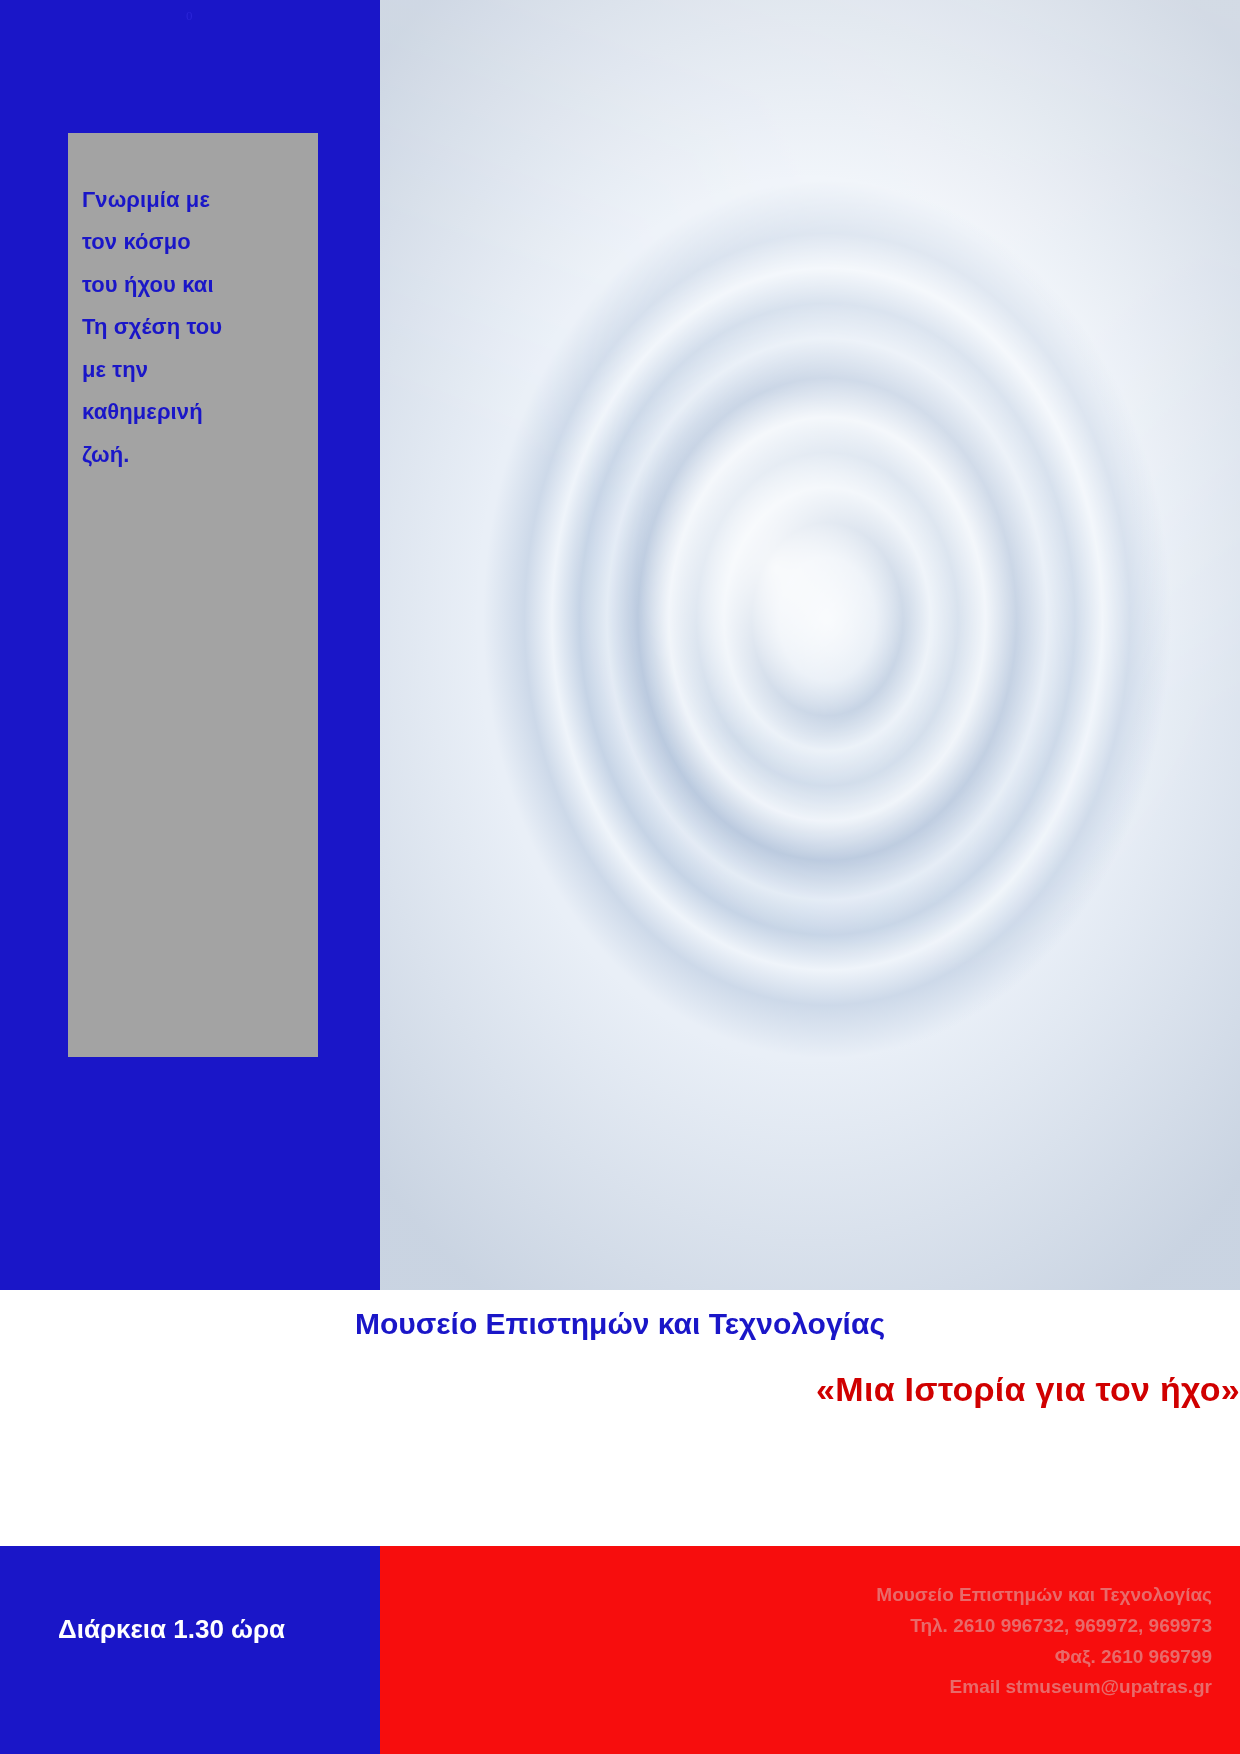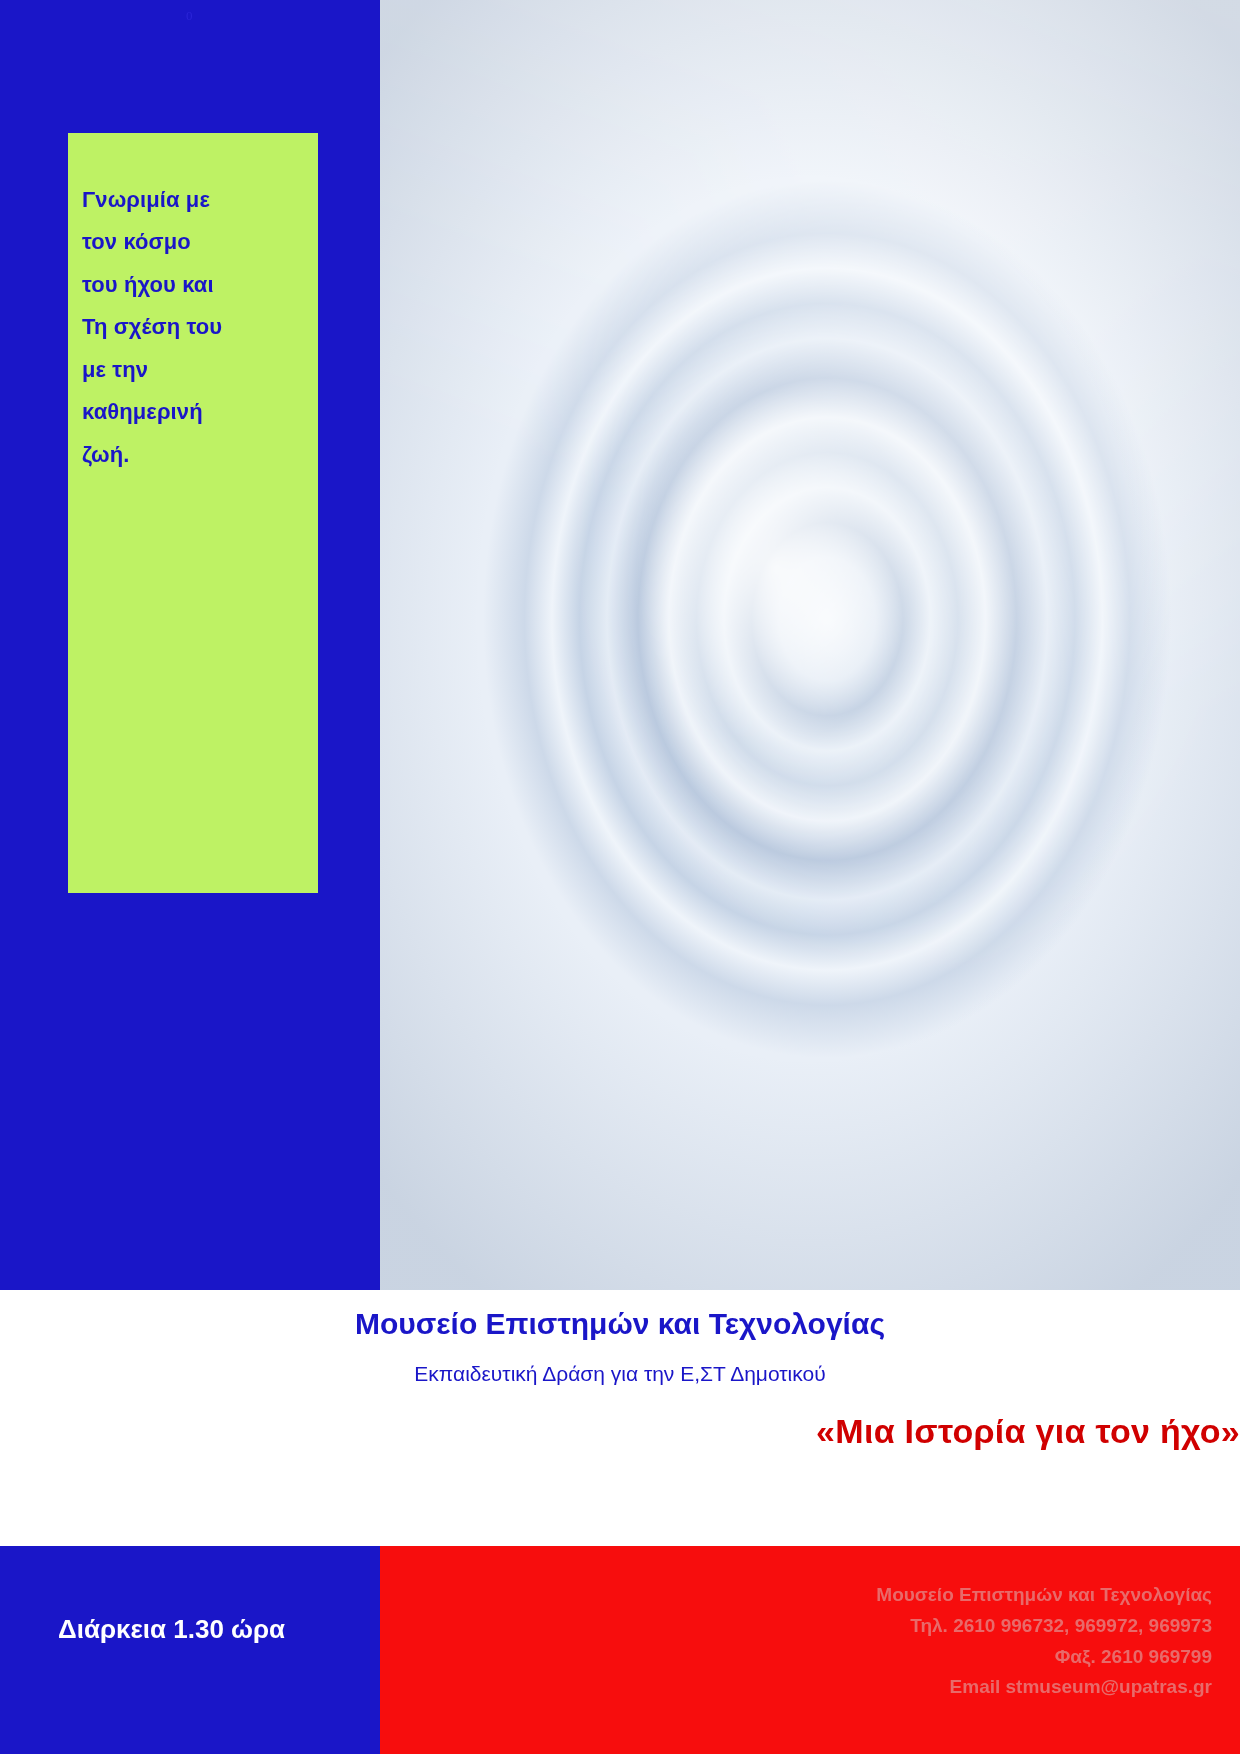--- a/index.html
+++ b/index.html
@@ -85,22 +85,22 @@
     color: #2a24d8;
     font-family: "Liberation Serif", serif;
   }
 
   
   .text-card {
     position: absolute;
     left: 68px;
     top: 133px;
     width: 250px;
-    height: 760px;
-    background: #bef264;
+    height: 924px;
+    background: #a3a3a3;
     box-sizing: border-box;
     padding: 46px 28px 10px 14px;
   }
   .text-card p {
     margin: 0;
     color: #1a16c8;
     font-weight: bold;
     font-size: 22px;
     line-height: 1.93;
     letter-spacing: 0.1px;
@@ -215,21 +215,20 @@
       <div class="gap-a"></div>
 
 
       <div class="gap-b"></div>
 
     </div>
   </div>
 
   <div class="caption">
     <p class="museum-line1">Μουσείο Επιστημών και Τεχνολογίας</p>
-    <p class="subtitle">Εκπαιδευτική Δράση για την Ε,ΣΤ Δημοτικού</p>
     <p class="event-title">«Μια Ιστορία για τον ήχο»</p>
   </div>
 
   <div class="bottom">
     <div class="bottom-blue"></div>
     <div class="bottom-red"></div>
     <div class="duration">Διάρκεια  1.30 ώρα</div>
     <div class="contact">
       <div>Μουσείο Επιστημών και Τεχνολογίας</div>
       <div>Τηλ. 2610 996732, 969972, 969973</div>

